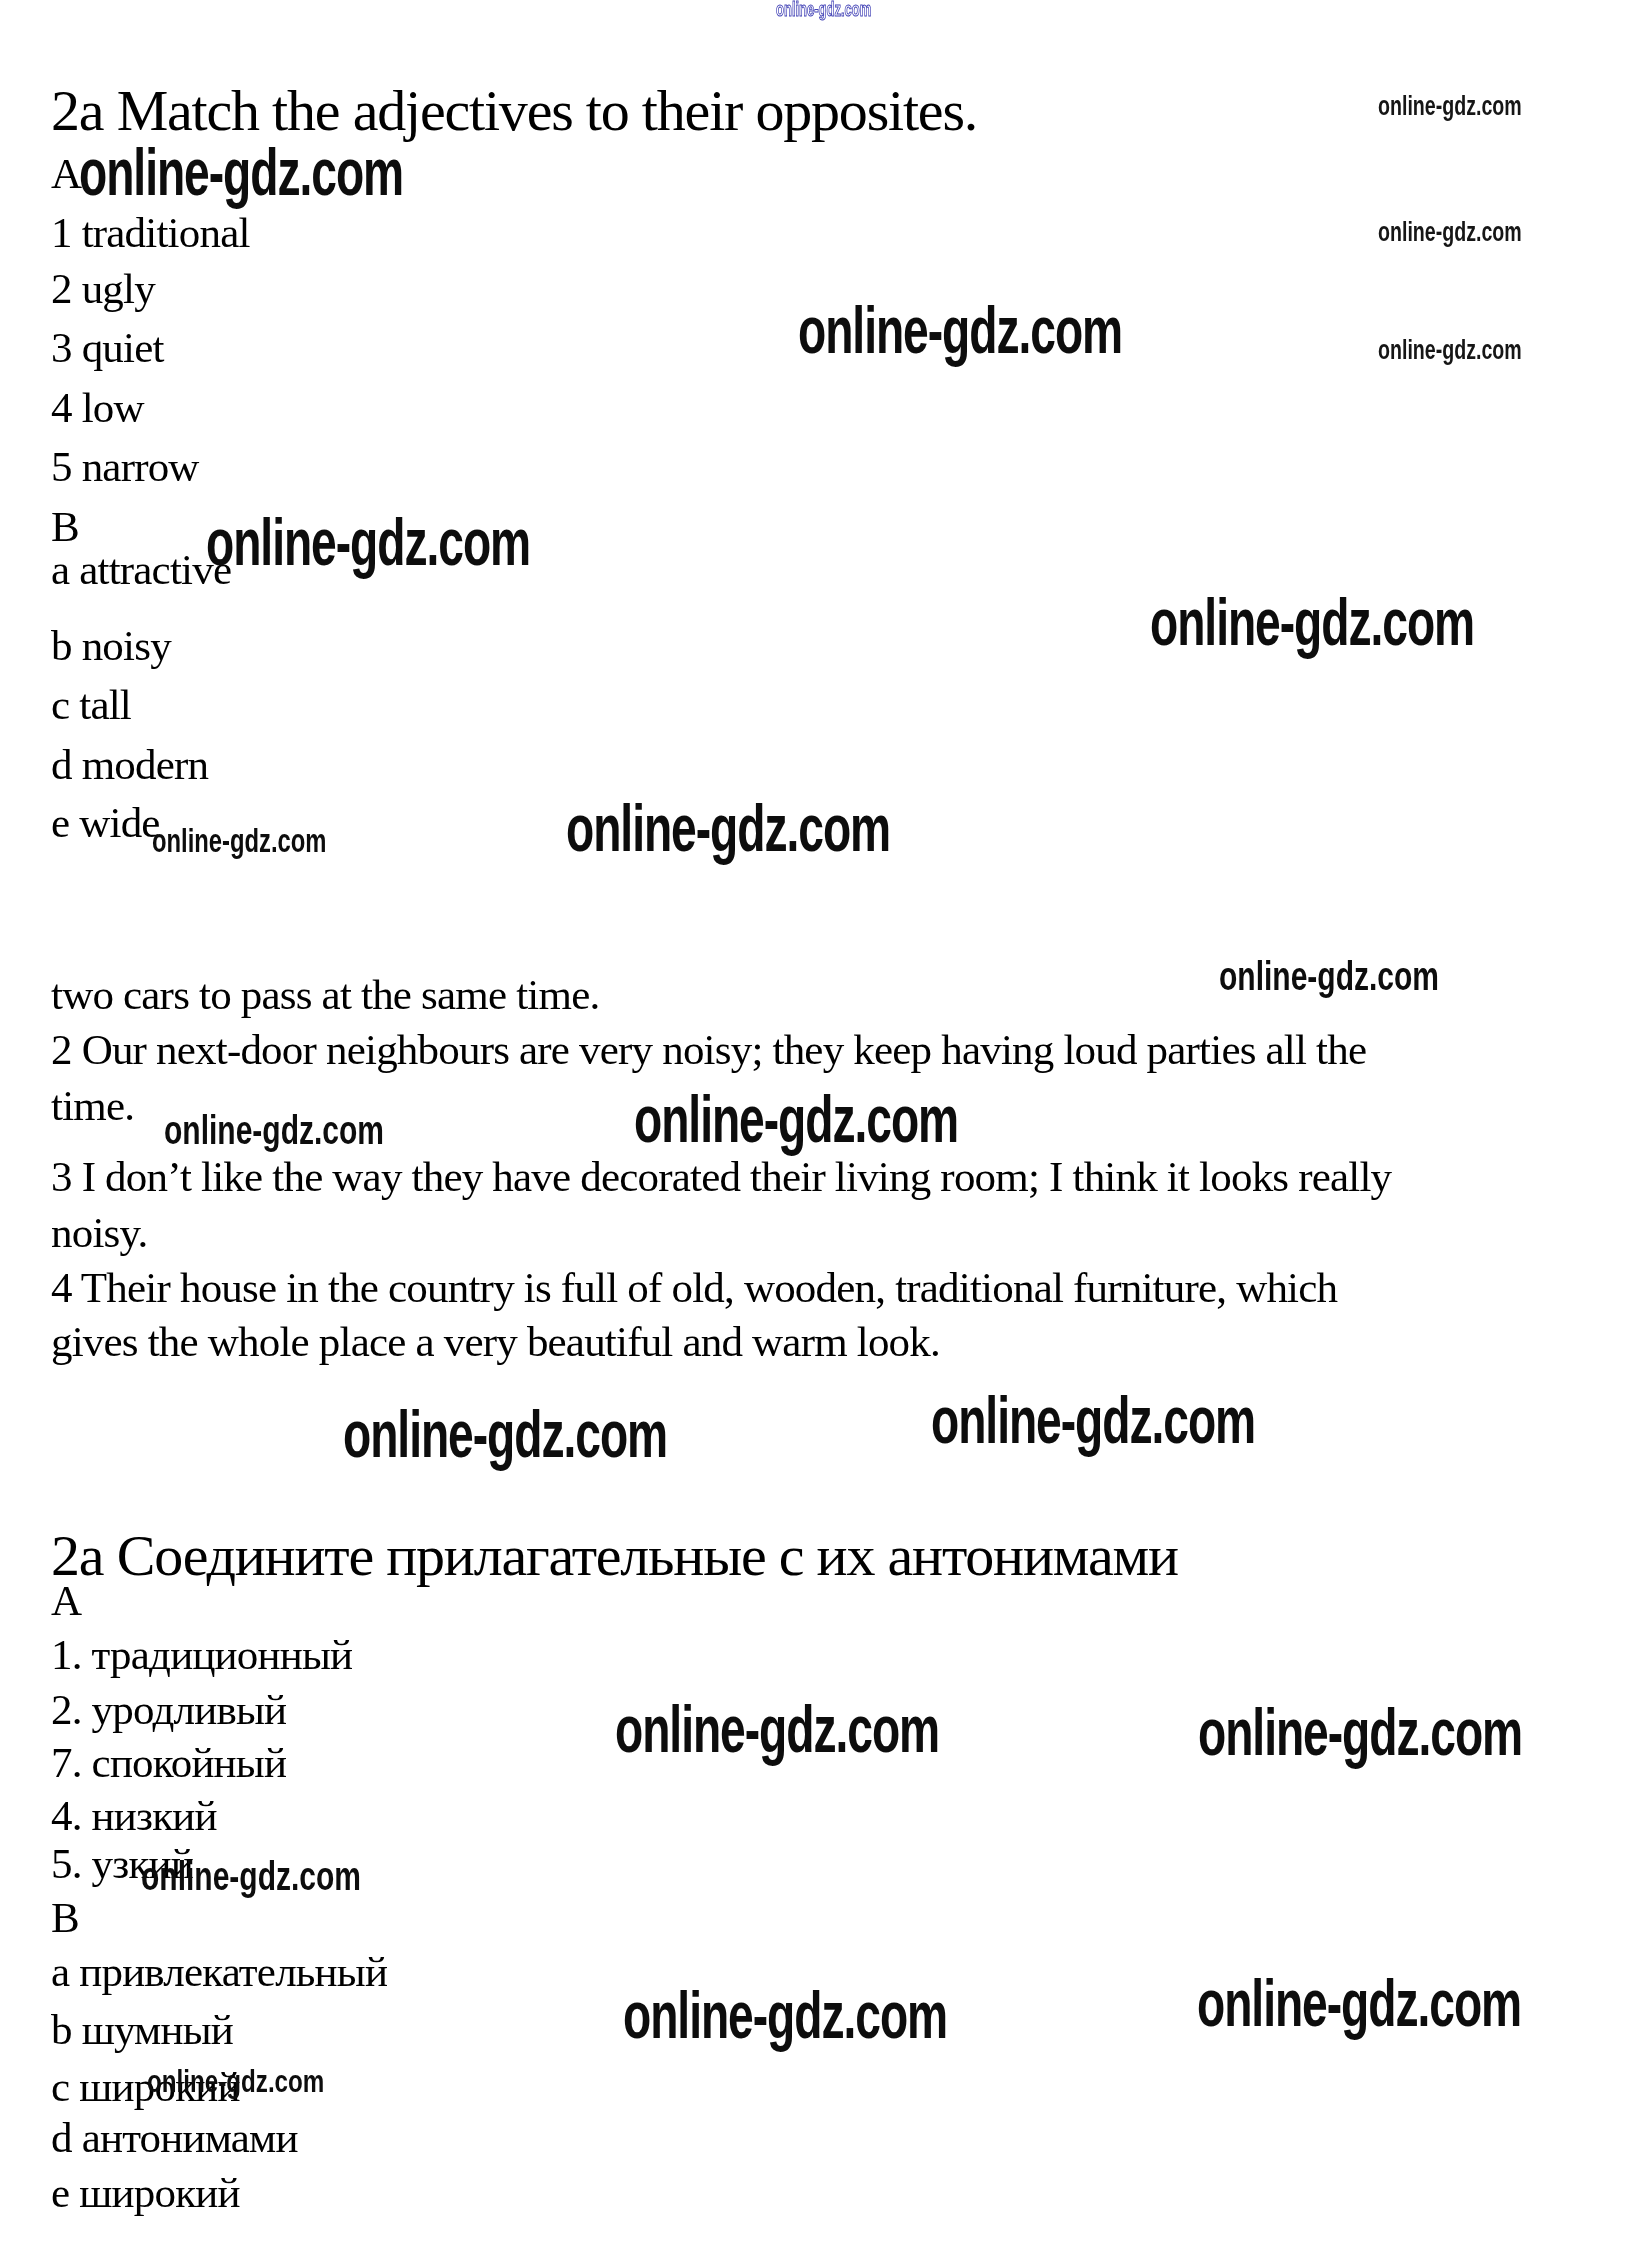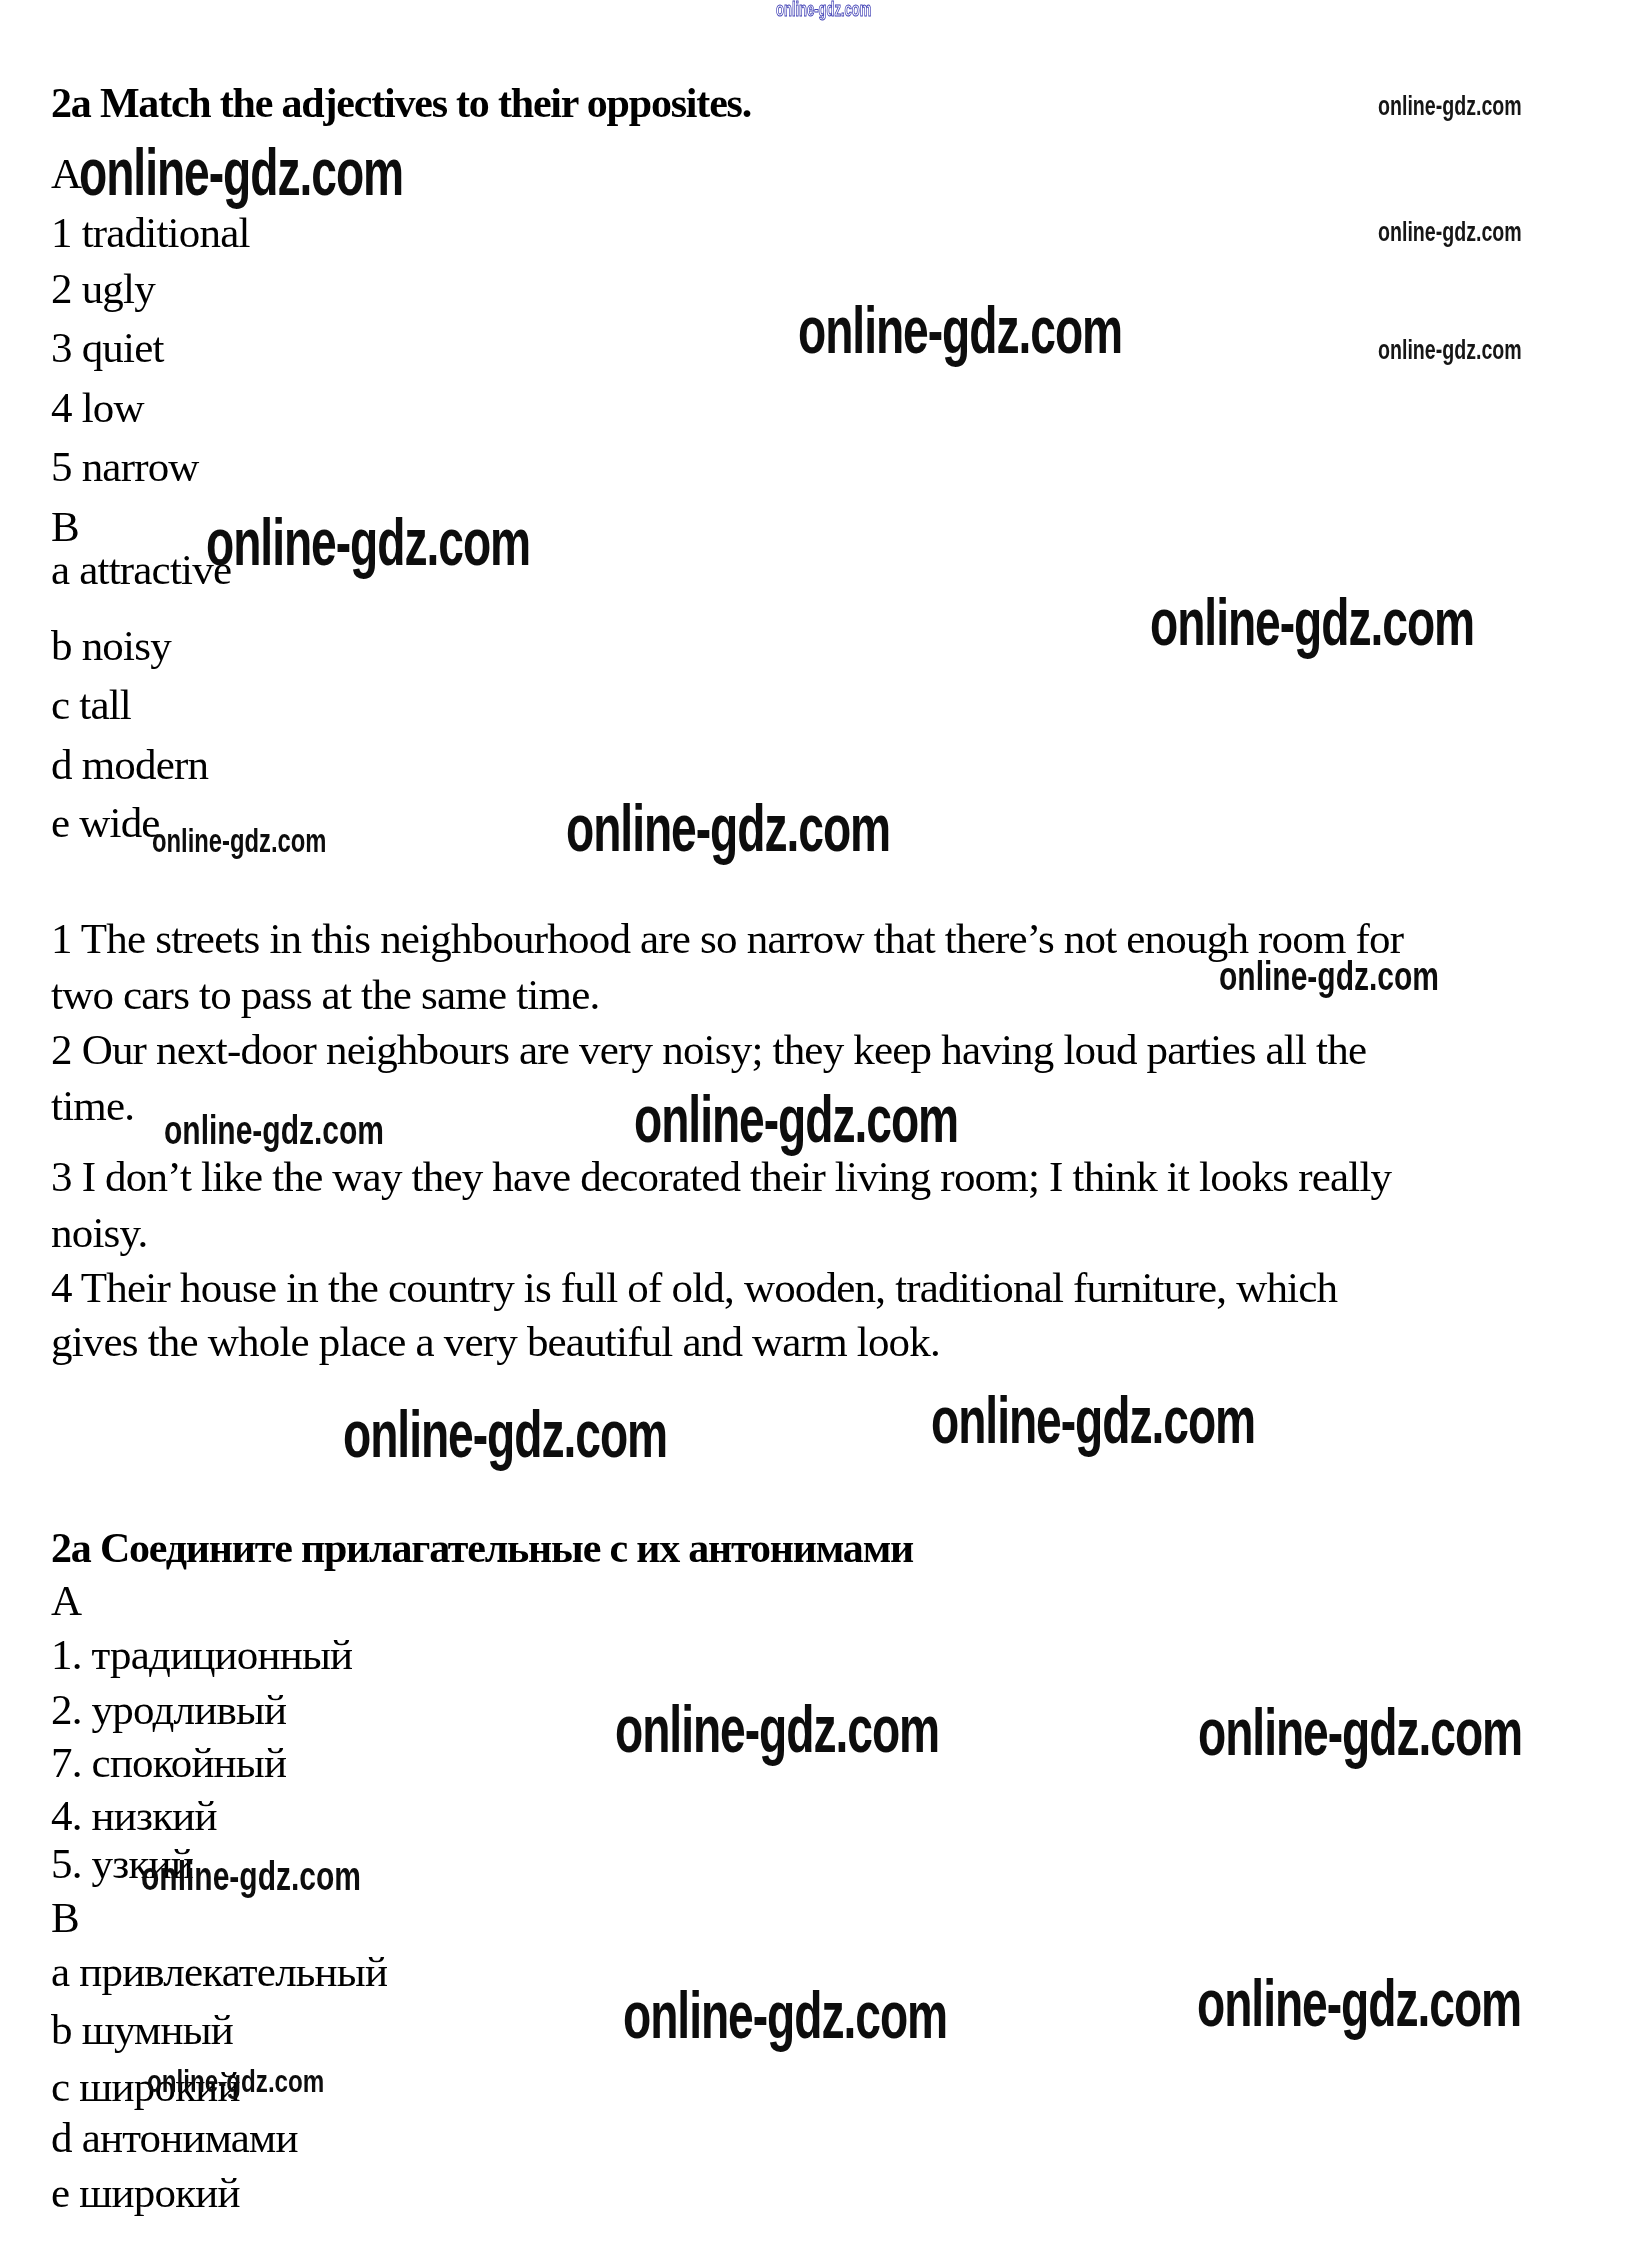--- a/index.html
+++ b/index.html
@@ -14,21 +14,21 @@
 
   
   .ln {
     position: absolute; left: 51px;
     white-space: nowrap;
     font-family: "Liberation Serif", "DejaVu Serif", serif;
     font-size: 43px; line-height: 1;
     letter-spacing: -0.8px;
     color: #000000;
   }
-  .ln.bold { font-weight: 700; font-size: 42px; letter-spacing: -1.2px; }
+  .ln.bold { font-weight: 400; font-size: 58px; letter-spacing: -1.2px; }
 
   
   .wm {
     position: absolute;
     white-space: nowrap;
     font-family: "Liberation Sans", "DejaVu Sans", sans-serif;
     color: #0d0d0d;
     line-height: 1;
     transform-origin: 0 0;
   }
@@ -58,21 +58,20 @@
   <div class="ln" style="top:386px">4 low</div>
   <div class="ln" style="top:445px">5 narrow</div>
   <div class="ln" style="top:505px">B</div>
   <div class="ln" style="top:548px">a attractive</div>
   <div class="ln" style="top:624px">b noisy</div>
   <div class="ln" style="top:683px">c tall</div>
   <div class="ln" style="top:743px">d modern</div>
   <div class="ln" style="top:801px">e wide</div>
 
 
-  <div class="ln" style="top:917px">1 The streets in this neighbourhood are so narrow that there’s not enough room for</div>
   <div class="ln" style="top:973px">two cars to pass at the same time.</div>
   <div class="ln" style="top:1028px">2 Our next-door neighbours are very noisy; they keep having loud parties all the</div>
   <div class="ln" style="top:1084px">time.</div>
   <div class="ln" style="top:1155px">3 I don’t like the way they have decorated their living room; I think it looks really</div>
   <div class="ln" style="top:1211px">noisy.</div>
   <div class="ln" style="top:1266px">4 Their house in the country is full of old, wooden, traditional furniture, which</div>
   <div class="ln" style="top:1320px">gives the whole place a very beautiful and warm look.</div>
 
   <div class="ln bold" style="top:1527px">2а Соедините прилагательные с их антонимами</div>
   <div class="ln" style="top:1579px">А</div>

